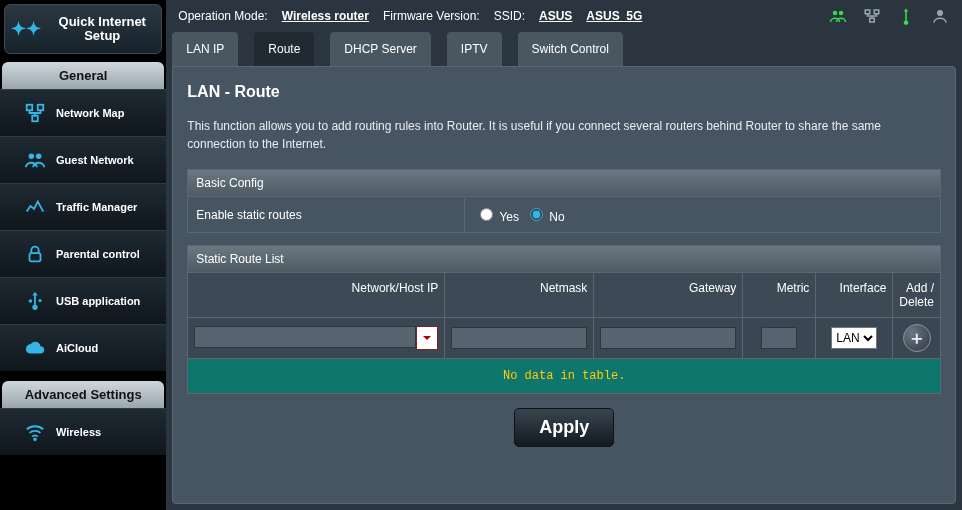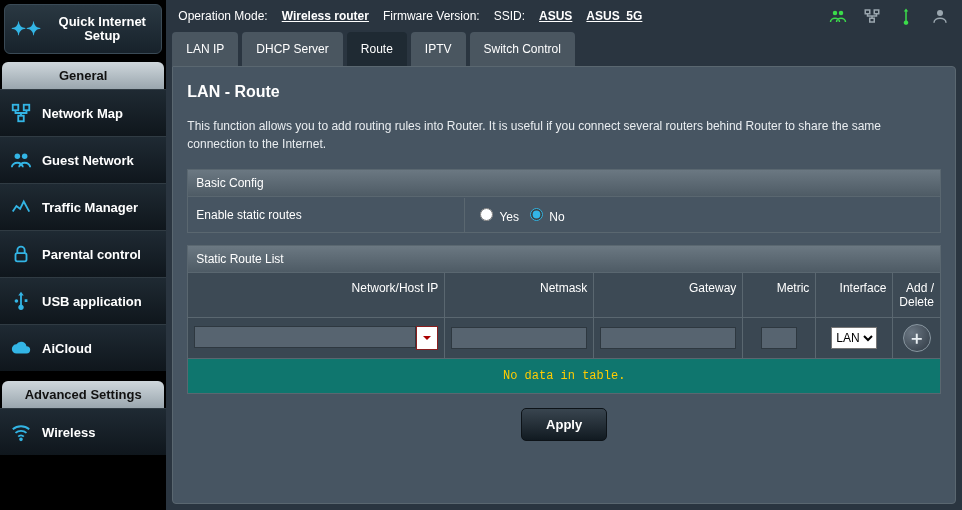--- a/index.html
+++ b/index.html
@@ -3,29 +3,29 @@
 <meta charset="utf-8">
 <style>
 html,body{margin:0;padding:0;background:#000;font-family:Arial,Helvetica,sans-serif;font-size:13px;color:#fff;width:962px;height:510px;overflow:hidden}
 .app{display:flex;width:962px;height:510px;background:#1f2a33}
 .sidebar{width:195px;background:#000;display:flex;flex-direction:column}
 .qis{display:flex;align-items:center;gap:8px;padding:10px 6px;color:#fff;font-weight:bold;font-size:13px;border:1px solid #3a4a56;border-radius:6px;margin:4px 4px 8px 4px;background:linear-gradient(#2a3842,#17222b)}
 .qis .wand{color:#33b5e5;font-size:18px}
 .qis-text{line-height:14px;text-align:center;flex:1}
 .section-header{background:linear-gradient(#cfd7dc,#9aa6ae);color:#111;font-weight:bold;text-align:center;padding:6px 0;border-radius:6px 6px 0 0;margin:0 2px}
 .nav{display:flex;flex-direction:column;margin-bottom:10px}
-.nav-item{display:flex;align-items:center;gap:10px;padding:12px 10px;color:#fff;font-weight:bold;font-size:13px;border-top:1px solid #303b43;background:linear-gradient(#1f2a33,#0f161c);cursor:pointer}
+.nav-item{display:flex;align-items:center;gap:10px;padding:12px 24px;color:#fff;font-weight:bold;font-size:11px;border-top:1px solid #303b43;background:linear-gradient(#1f2a33,#0f161c);cursor:pointer}
 .nav-item .ic{width:22px;height:22px;display:flex;align-items:center;justify-content:center;color:#33b5e5}
 .content{flex:1;background:#2a3540;display:flex;flex-direction:column}
 .topbar{display:flex;align-items:center;gap:14px;padding:6px 12px;color:#fff;font-size:12px}
 .topbar .lbl{white-space:nowrap}
 .topbar .ul{text-decoration:underline;font-weight:bold}
 .topbar .spacer{flex:1}
 .topbar .ticon{width:20px;height:20px;display:flex;align-items:center;justify-content:center}
-.tabs{display:flex;gap:4px;padding:0 6px}
+.tabs{display:flex;gap:16px;padding:0 6px}
 .tab{padding:10px 14px;background:#4a5660;color:#fff;font-size:12px;border-radius:4px 4px 0 0;cursor:pointer}
 .tab.active{background:#1f2a33}
 .panel{margin:0 6px 6px 6px;background:#475562;border:1px solid #5a6770;border-radius:0 4px 4px 4px;padding:12px 14px;flex:1;overflow:auto}
 .panel h2{margin:4px 0 14px 0;font-size:16px;color:#fff;font-weight:bold}
 .panel p{margin:16px 0 16px 0;color:#e9edf0;font-size:12px;line-height:18px}
 .grouphead{background:linear-gradient(#6b7882,#4e5b65);padding:6px 8px;font-weight:normal;font-size:12px;border:1px solid #5a6770}
 .row{display:flex;align-items:center;border:1px solid #5a6770;border-top:none}
 .row .label{flex:0 0 260px;padding:10px 8px;font-size:12px;border-right:1px solid #5a6770}
 .row .ctrl{flex:1;padding:8px 10px;display:flex;align-items:flex-start;gap:6px;font-size:12px}
 .tablehead{display:flex;border:1px solid #5a6770;border-top:none;background:#3d4a55;font-size:12px}
@@ -42,21 +42,21 @@
 .tablerow>div:last-child{border-right:none}
 .txt-in{background:#576470;border:1px solid #2e3840;color:#fff;height:22px;width:100%;box-sizing:border-box;padding:0 4px;font-size:12px}
 .sel{background:#fff;color:#000;height:22px;font-size:12px}
 .combo{display:flex;width:100%}
 .combo .txt-in{flex:1}
 .combo .drop{width:20px;height:22px;background:#fff;border:1px solid #8a1f1f;display:flex;align-items:center;justify-content:center;cursor:pointer}
 .combo .drop svg{display:block}
 .addbtn{width:26px;height:26px;border-radius:50%;background:radial-gradient(circle at 30% 30%,#6b7783,#2e3842);display:flex;align-items:center;justify-content:center;color:#e8eef2;font-size:18px;font-weight:bold;cursor:pointer;border:1px solid #8896a0}
 .nodata{border:1px solid #5a6770;border-top:none;background:#0f766e;text-align:center;padding:10px 12px;font-family:"Courier New",monospace;color:#ffcc00;font-size:12px}
 .apply-wrap{display:flex;justify-content:center;padding:14px 0 4px 0}
-.apply{background:linear-gradient(#39454f,#111a21);border:1px solid #0d1318;border-radius:5px;color:#fff;font-weight:bold;padding:8px 24px;cursor:pointer;font-size:13px}
+.apply{background:linear-gradient(#39454f,#111a21);border:1px solid #0d1318;border-radius:5px;color:#fff;font-weight:bold;padding:8px 24px;cursor:pointer;font-size:18px}
 input[type=radio]{accent-color:#33b5e5}
 </style>
 </head>
 <body>
 
 <div class="app">
   <div class="sidebar">
     <div class="qis">
       <span class="wand">✦✦</span>
       <div class="qis-text">
@@ -169,22 +169,22 @@
       <span class="ticon">
           <svg width="18" height="18" viewBox="0 0 24 24" fill="#9aa6ae">
             <circle cx="12" cy="8" r="4"></circle>
             <path d="M4 21c0-4 4-6 8-6s8 2 8 6" fill="none" stroke="#9aa6ae" stroke-width="2"></path>
           </svg>
         </span>
     </div>
 
     <div class="tabs">
       <div class="tab">LAN IP</div>
+      <div class="tab active">Route</div>
       <div class="tab">DHCP Server</div>
-      <div class="tab active">Route</div>
       <div class="tab">IPTV</div>
       <div class="tab">Switch Control</div>
     </div>
 
     <div class="panel">
       <h2>LAN - Route</h2>
       <p>This function allows you to add routing rules into Router. It is useful if you connect several routers behind Router to share the same connection to the Internet.</p>
 
       <div class="grouphead">Basic Config</div>
       <div class="row">

